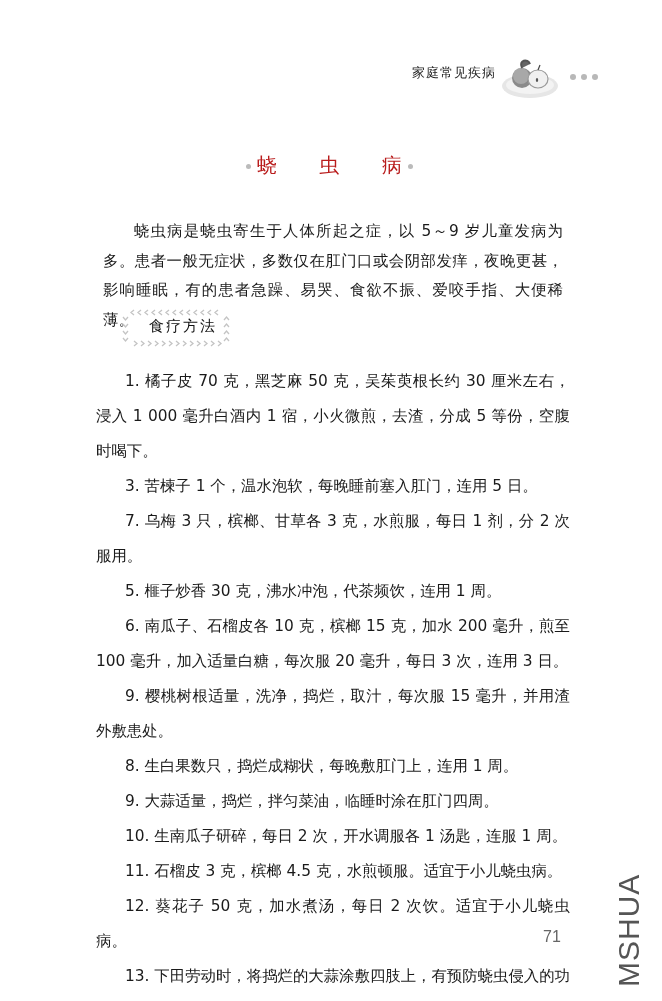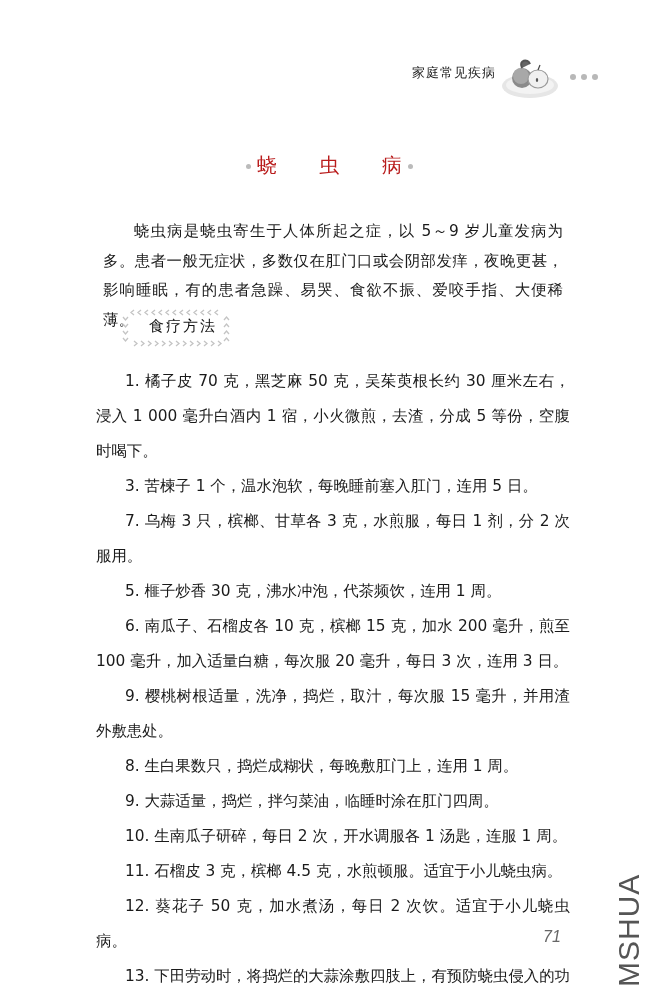--- a/index.html
+++ b/index.html
@@ -12,21 +12,21 @@
   .title { position: absolute; left: 240px; top: 152px; width: 180px; text-align: left; font-size: 20px; color: #b91c1c; }
   .title .tdot { display: inline-block; width: 5px; height: 5px; border-radius: 50%; background: #bbb; vertical-align: middle; margin: 0 6px; }
   .title .tchars { letter-spacing: 18px; margin-right: -18px; }
   .intro { position: absolute; left: 96px; top: 210px; width: 474px; font-size: 15.4px; line-height: 29.5px; text-align: justify; }
   .intro p { margin: 7px; text-indent: 31px; }
   .section { position: absolute; left: 120px; top: 305px; width: 112px; height: 46px; }
   .section svg { position: absolute; left: 0; top: 0; }
   .section-label { position: absolute; left: 7px; top: 12px; width: 112px; text-align: center; font-size: 15px; letter-spacing: 2px; color: #111; }
   .list { position: absolute; left: 96px; top: 364px; width: 474px; font-size: 15.4px; line-height: 35px; }
   .list p { margin: 0; text-indent: 29px; text-align: justify; }
-  .page-number { position: absolute; left: 543px; top: 928px; font-size: 16px; font-style: italic; color: #666; font-family: "Liberation Sans", sans-serif; text-align: center; }
+  .page-number { position: absolute; left: 543px; top: 928px; font-size: 16px; color: #666; font-family: "Liberation Sans", sans-serif; text-align: center; }
   .watermark { position: absolute; left: 612px; top: 987px; transform-origin: left top; transform: rotate(-90deg);
                font-size: 30px; color: #555; font-family: "Liberation Sans", sans-serif; letter-spacing: 1px; }
 </style>
 </head>
 <body>
 
 <div>
 
   <div class="running-head">家庭常见疾病</div>
 

